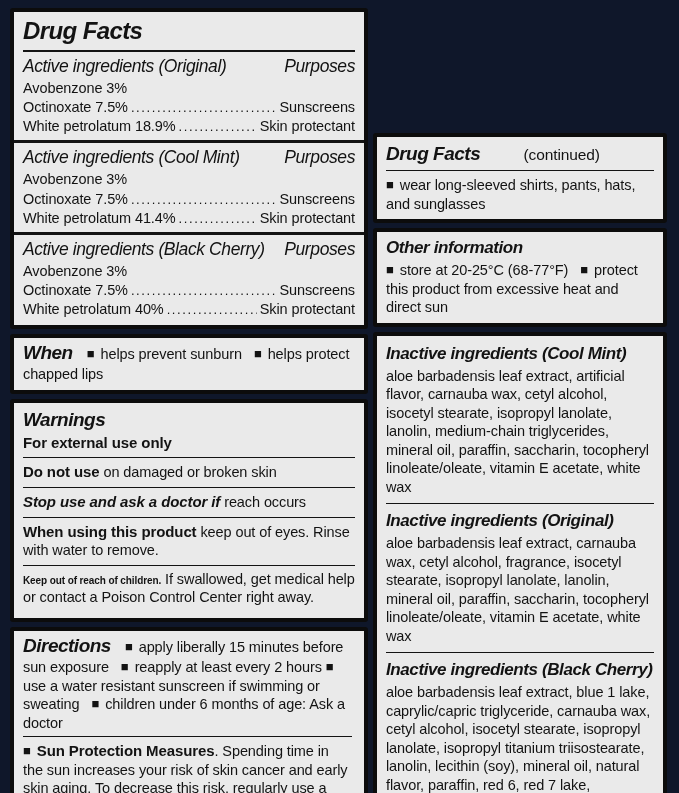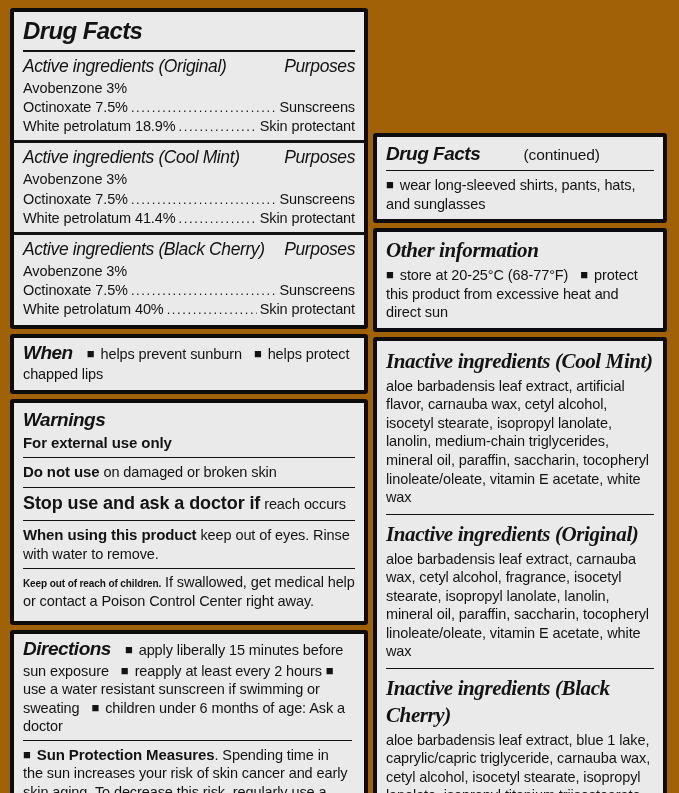--- a/index.html
+++ b/index.html
@@ -1,17 +1,17 @@
 <!DOCTYPE html>
 <html><head>
 <meta charset="utf-8">
 <style>
   html,body{margin:0;padding:0;background:#d9d9d9;}
   .canvas{
-    width:679px;height:793px;position:relative;background:#a16207;
+    width:679px;height:793px;position:relative;background:#0f172a;
     font-family:"Liberation Sans","DejaVu Sans",sans-serif;color:#131313;
     outline:1px solid #c4c4c4;overflow:hidden;
   }
   .col{position:absolute;display:flex;flex-direction:column;gap:5px;}
   .col-left{left:10px;top:8px;width:358px;}
   .col-right{left:373px;top:133px;width:294px;}
   .box{border:4px solid #0c0c0c;border-radius:3px;background:#eaeaea;
        padding:3px 9px 6px;box-sizing:border-box;}
   .h-title{font-style:italic;font-weight:bold;font-size:24px;letter-spacing:-0.6px;padding:2px 0 5px;}
   .title-rule{border-top:2px solid #131313;margin:0;}
@@ -29,21 +29,21 @@
   .sq{display:inline-block;font-size:13px;line-height:1;position:relative;top:-1px;margin-right:6px;font-style:normal;}
   .gap-left{margin-left:12px;}
   .w-head{font-style:italic;font-weight:bold;font-size:19px;letter-spacing:-0.5px;padding:2px 0 1px;}
   .w-entry{padding:4px 0 5px;}
   .dir-box{position:relative;padding-right:12px;}
   .dir-rule{border-top:1.5px solid #131313;margin:4px 0 4px;}
   .cont-head{padding:2px 0 3px;}
   .cont-big{font-style:italic;font-weight:bold;font-size:19px;letter-spacing:-0.5px;}
   .cont-small{font-size:15.5px;margin-left:39px;}
   .cont-rule{border-top:1.5px solid #131313;margin:1px 0 5px;}
-  .h3{font-style:italic;font-weight:bold;font-size:21px;letter-spacing:-0.4px;padding:2px 0 2px;font-family:Liberation Serif, serif;}
+  .h3{font-style:italic;font-weight:bold;font-size:17px;letter-spacing:-0.4px;padding:2px 0 2px;}
   .inactive-sec{padding:2px 0 5px;}
   .inactive-sec + .inactive-sec{border-top:1.5px solid #131313;margin-top:2px;padding-top:4px;}
 </style>
 </head>
 <body>
 
 <div class="canvas">
 
   <div class="col col-left">
 
@@ -122,21 +122,21 @@
       <div class="w-head">Warnings</div>
       <div class="b" style="font-size:15px;padding-bottom:5px;">For external use only</div>
 
       <div class="thin-rule"></div>
       <div class="w-entry">
         <span class="b" style="font-size:15px;">Do not use</span><span> on damaged or broken skin</span>
       </div>
 
       <div class="thin-rule"></div>
       <div class="w-entry">
-        <span class="b" style="font-size:18px;">Stop use and ask a doctor if</span><span> reach occurs</span>
+        <span class="b" style="font-size:15px;font-style:italic;">Stop use and ask a doctor if</span><span> reach occurs</span>
       </div>
 
       <div class="thin-rule"></div>
       <div class="w-entry">
         <span class="b" style="font-size:15px;">When using this product</span><span> keep out of eyes. Rinse with water to remove.</span>
       </div>
 
       <div class="thin-rule"></div>
       <div class="w-entry">
         <span class="b" style="font-size:10px;">Keep out of reach of children.</span><span>  If swallowed, get medical help or contact a Poison Control Center right away.</span>

